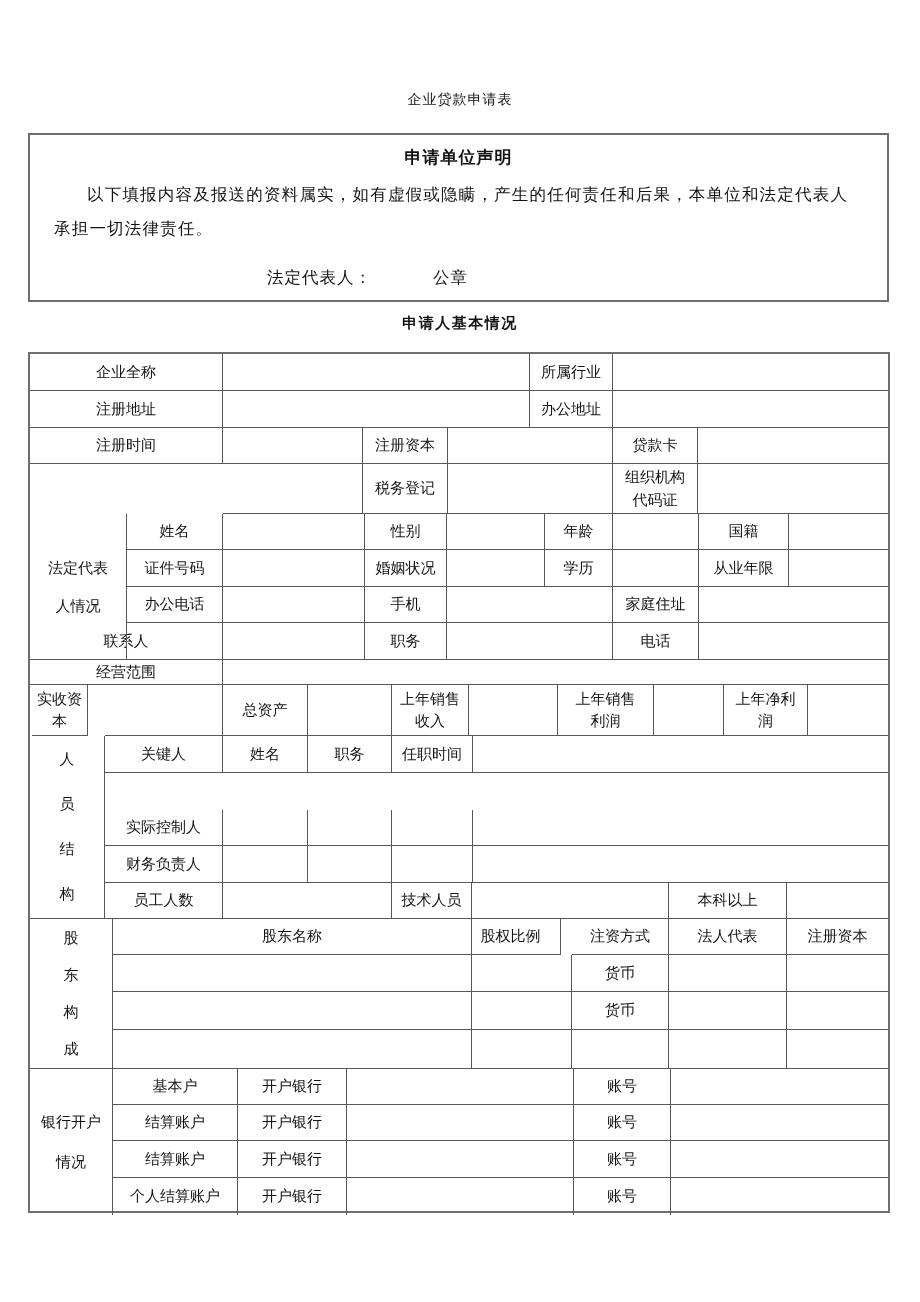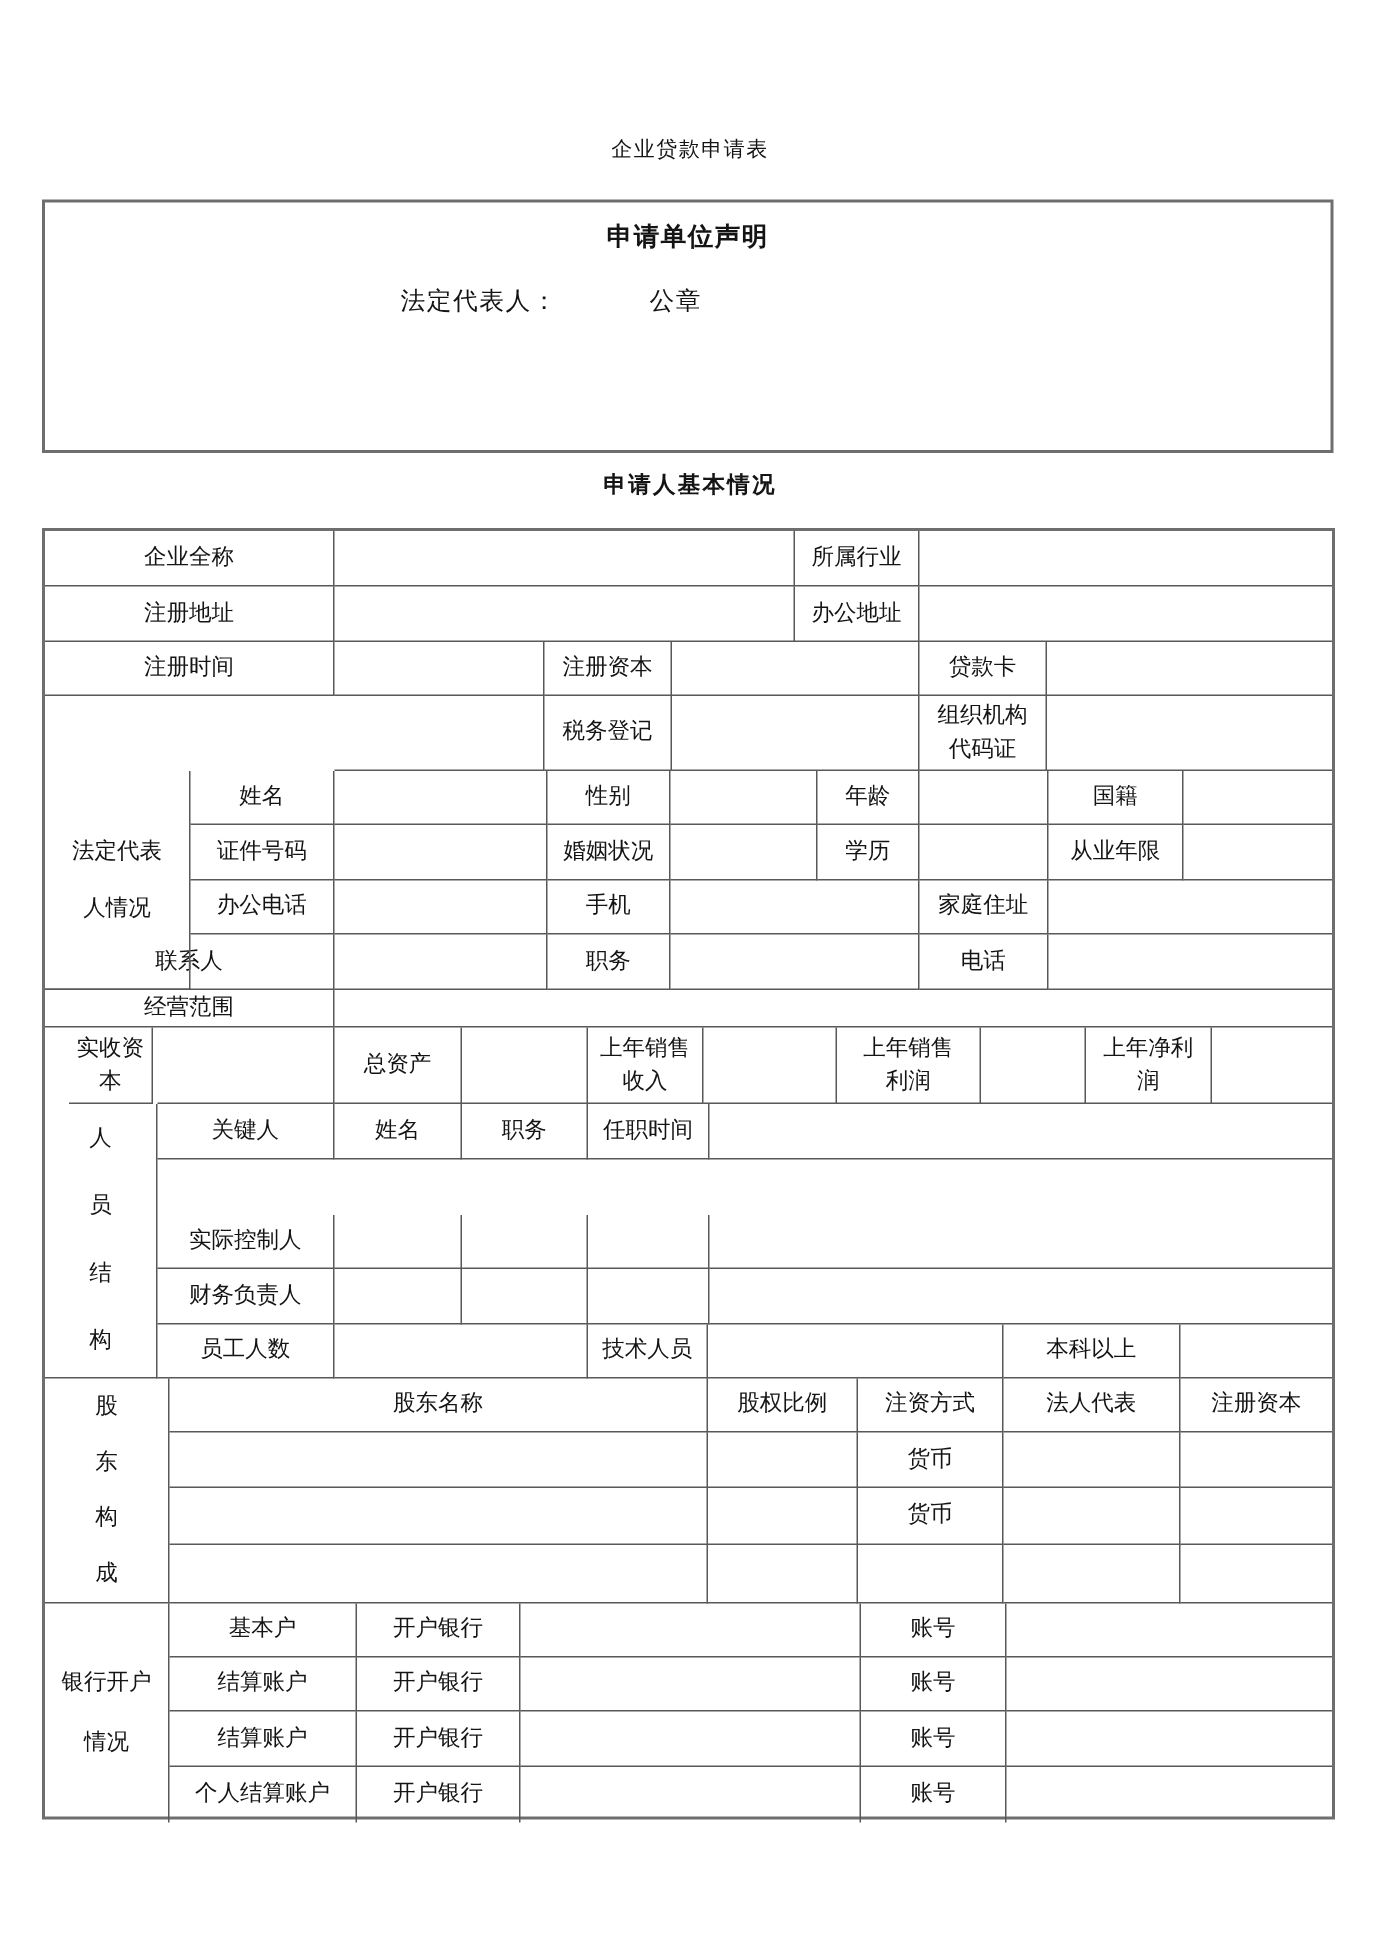--- a/index.html
+++ b/index.html
@@ -63,20 +63,21 @@
 </style>
 </head>
 <body>
 
 <div class="page">
 
   <div class="doc-title">企业贷款申请表</div>
 
   <div class="decl-box">
     <div class="decl-heading">申请单位声明</div>
+    <div class="decl-body">以下填报内容及报送的资料属实，如有虚假或隐瞒，产生的任何责任和后果，本单位和法定代表人承担一切法律责任。</div>
     <div class="decl-sign">
       <span>法定代表人：</span><span class="seal">公章</span>
     </div>
   </div>
 
   <div class="section-heading">申请人基本情况</div>
 
   <div class="form-table">
       <div class="trow" style="top: 0px; height: 37px;">
         <div class="cell" style="left: 0px; width: 193px;">企业全称</div>
@@ -140,21 +141,21 @@
         <div class="cell" style="left: 335px; width: 82px;">职务</div>
         <div class="cell" style="left: 417px; width: 166px;"></div>
         <div class="cell" style="left: 583px; width: 86px;">电话</div>
         <div class="cell no-r" style="left: 669px; width: 189px;"></div>
       </div>
       <div class="trow" style="top: 306px; height: 25px;">
         <div class="cell" style="left: 0px; width: 193px;">经营范围</div>
         <div class="cell no-r" style="left: 193px; width: 665px;"></div>
       </div>
       <div class="trow" style="top: 331px; height: 51px;">
-        <div class="cell" style="left: 16px; width: 56px;">实收资本</div>
+        <div class="cell" style="left: 2px; width: 56px;">实收资本</div>
         <div class="cell" style="left: 75px; width: 118px;"></div>
         <div class="cell" style="left: 193px; width: 85px;">总资产</div>
         <div class="cell" style="left: 278px; width: 84px;"></div>
         <div class="cell" style="left: 362px; width: 77px;">上年销售
 收入</div>
         <div class="cell" style="left: 439px; width: 89px;"></div>
         <div class="cell" style="left: 528px; width: 96px;">上年销售
 利润</div>
         <div class="cell" style="left: 624px; width: 70px;"></div>
         <div class="cell" style="left: 694px; width: 84px;">上年净利
@@ -185,21 +186,21 @@
       <div class="trow" style="top: 529px; height: 36px;">
         <div class="cell" style="left: 75px; width: 118px;">员工人数</div>
         <div class="cell" style="left: 193px; width: 169px;"></div>
         <div class="cell" style="left: 362px; width: 80px;">技术人员</div>
         <div class="cell" style="left: 442px; width: 197px;"></div>
         <div class="cell" style="left: 639px; width: 118px;">本科以上</div>
         <div class="cell no-r" style="left: 757px; width: 101px;"></div>
       </div>
       <div class="trow" style="top: 565px; height: 36px;">
         <div class="cell" style="left: 83px; width: 359px;">股东名称</div>
-        <div class="cell" style="left: 442px; width: 100px; text-align: center;">股权比例</div>
+        <div class="cell" style="left: 431px; width: 100px; text-align: center;">股权比例</div>
         <div class="cell" style="left: 542px; width: 97px;">注资方式</div>
         <div class="cell" style="left: 639px; width: 118px;">法人代表</div>
         <div class="cell no-r" style="left: 757px; width: 101px;">注册资本</div>
       </div>
       <div class="trow" style="top: 601px; height: 37px;">
         <div class="cell" style="left: 83px; width: 359px;"></div>
         <div class="cell" style="left: 442px; width: 100px;"></div>
         <div class="cell" style="left: 542px; width: 97px;">货币</div>
         <div class="cell" style="left: 639px; width: 118px;"></div>
         <div class="cell no-r" style="left: 757px; width: 101px;"></div>

